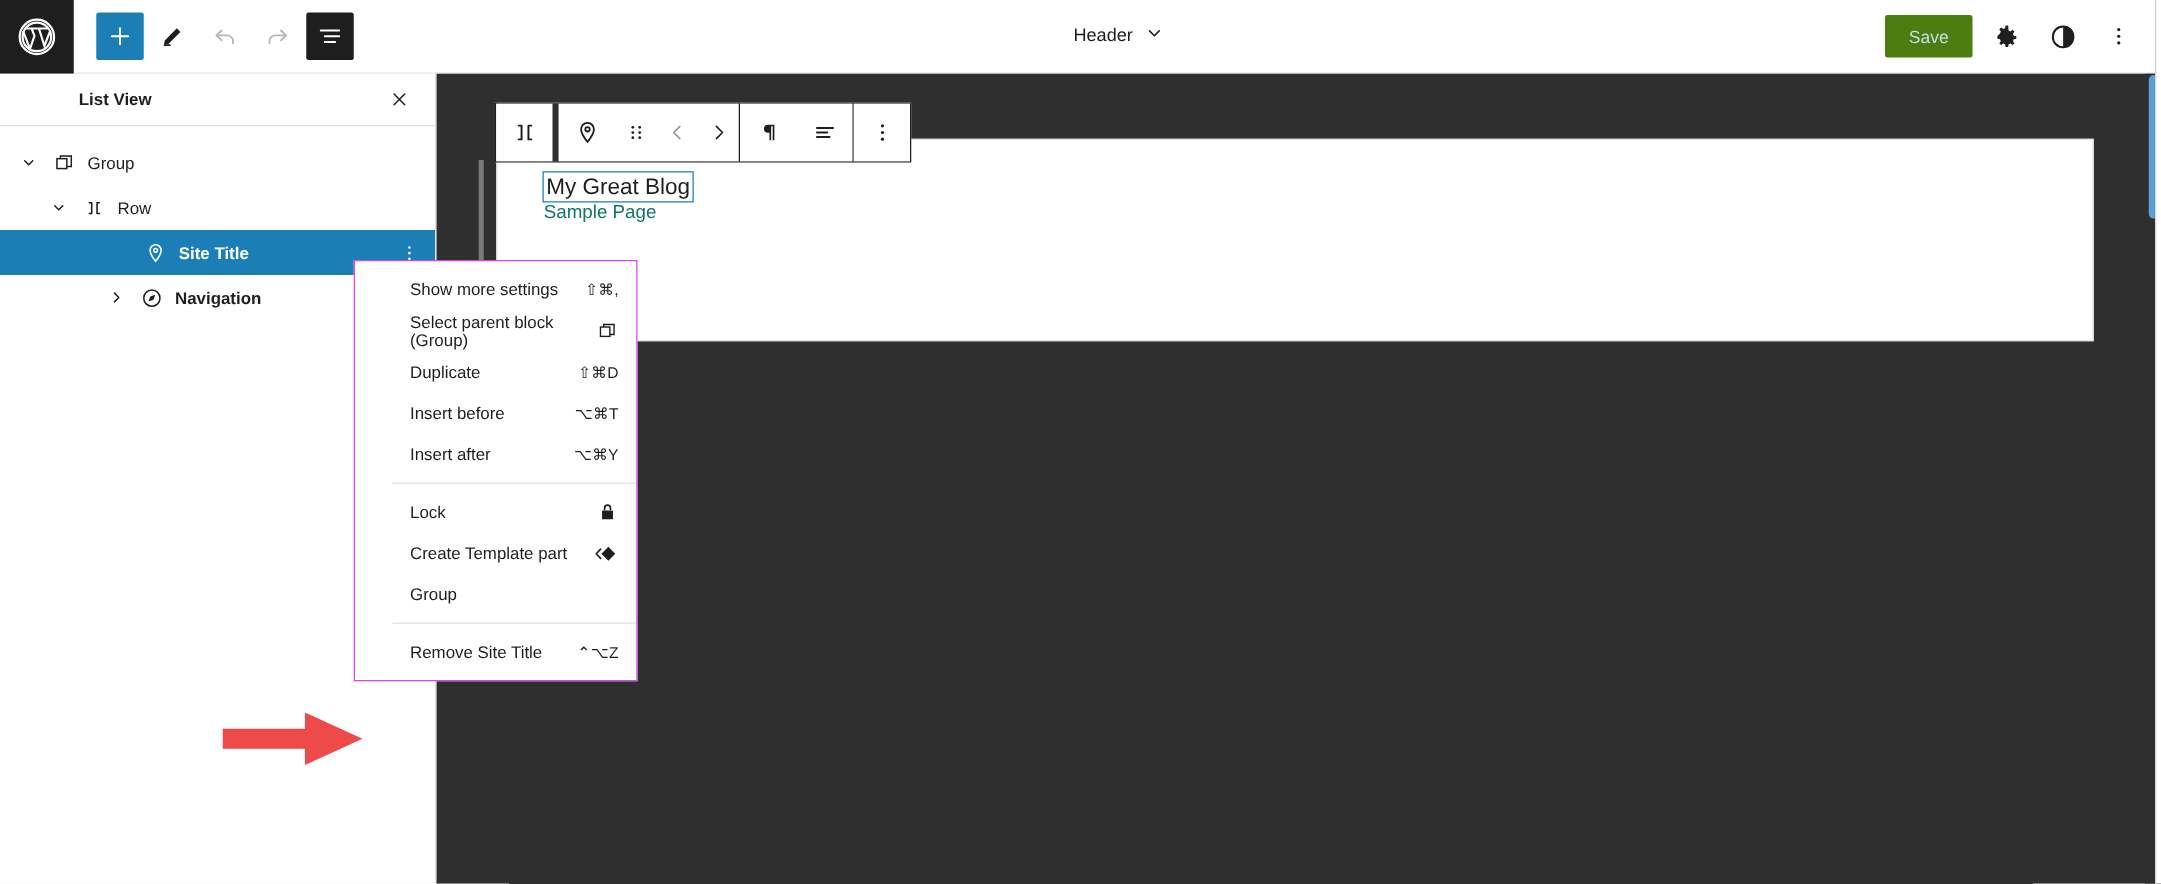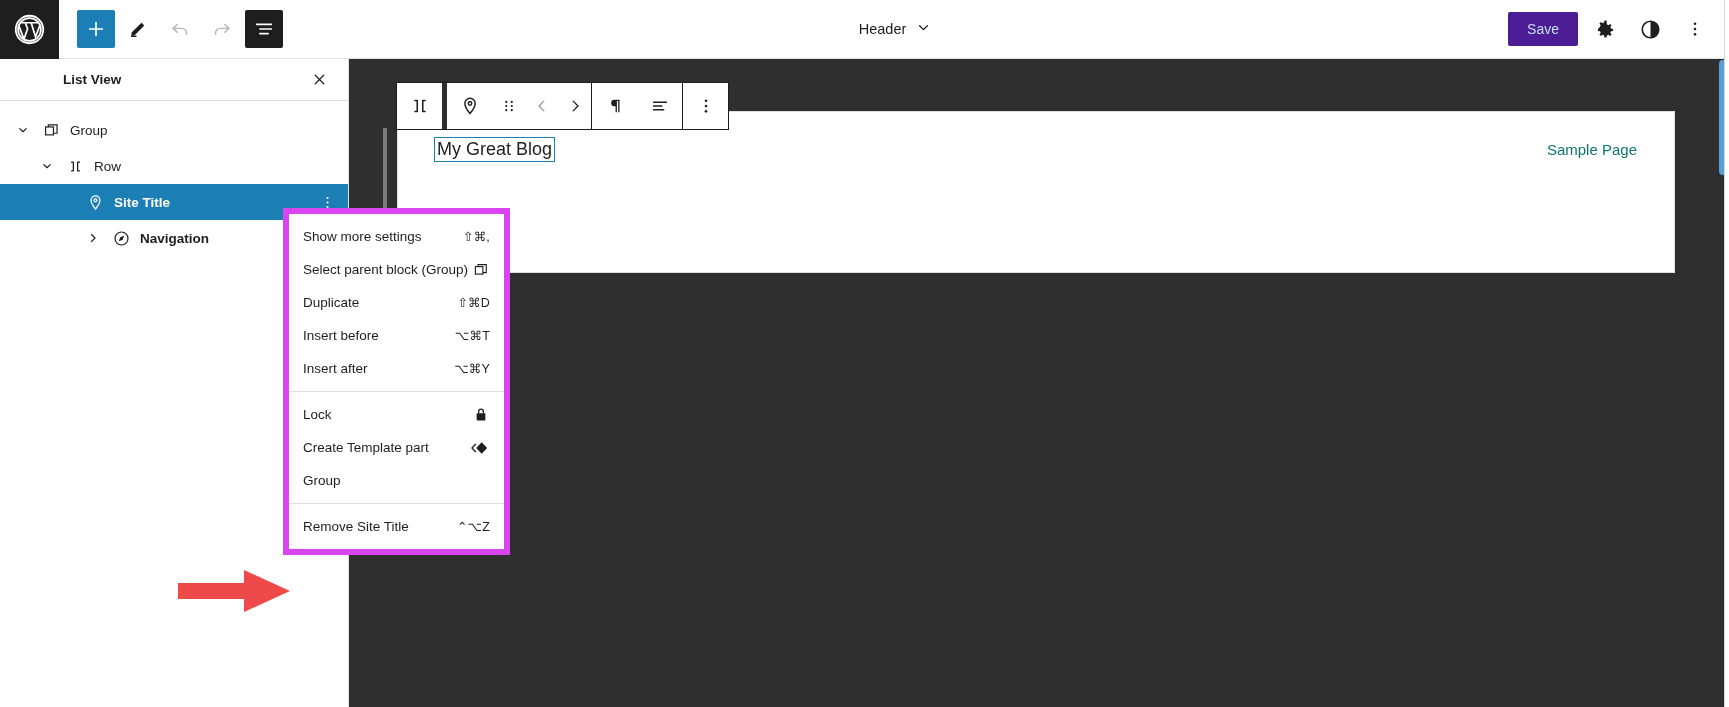--- a/index.html
+++ b/index.html
@@ -29,21 +29,21 @@
   }
   .tb-btn.primary { background: #1b7fb5; color: #fff; border-radius: 2px; }
   .tb-btn.dark { background: #1e1e1e; color: #fff; border-radius: 2px; }
   .tb-btn.disabled { color: #b5b5b5; cursor: default; }
   .tb-center {
     flex: 1; display: flex; align-items: center; justify-content: center; gap: 9px;
   }
   .tb-center .doc-title { font-size: 14.5px; color: #1e1e1e; }
   .tb-right { display: flex; align-items: center; gap: 9px; padding-right: 16px; flex: none; }
   .save-btn {
-    background: #4c1d95; color: #c5dff0; font-size: 14px;
+    background: #4d7c0f; color: #c5dff0; font-size: 14px;
     border: none; border-radius: 2px; padding: 9px 19px; cursor: pointer;
     font-family: "Liberation Sans", sans-serif;
   }
   .icon-btn {
     width: 36px; height: 36px; display: flex; align-items: center;
     justify-content: center; background: none; border: none; cursor: pointer; color: #1e1e1e;
   }
 
   
   .listview {
@@ -81,21 +81,21 @@
   .canvas-scroll-thumb {
     position: absolute; right: 2px; top: 1px; width: 8px; height: 115px;
     background: #5a9fd4; border-radius: 4px;
   }
   .doc-sheet {
     position: absolute; left: 48px; top: 52px; width: 1278px; height: 162px;
     background: #fff; border: 1px solid #e0e0e0;
   }
   .sheet-inner {
     position: absolute; left: 37px; right: 37px; top: 26px;
-    display: flex; align-items: center; justify-content: space-between;
+    display: flex; align-items: flex-start; justify-content: space-between; flex-direction: column;
   }
   .site-title-sel {
     font-size: 18px; color: #1e1e1e; outline: 1.5px solid #1b7fb5;
     padding: 1px 2px; background: #fff;
   }
   .nav-item { font-size: 15px; color: #0f766e; }
   .left-rail {
     position: absolute; left: 34px; top: 69px; width: 4px; height: 100px;
     background: #7a7a7a;
   }
@@ -111,21 +111,21 @@
   .bt-btn {
     width: 45px; display: flex; align-items: center; justify-content: center;
     background: #fff; border: none; cursor: pointer; color: #1e1e1e;
   }
   .bt-btn.muted { color: #949494; }
   .bt-btn.narrow { width: 33px; }
 
   
   .ctxmenu {
     position: absolute; left: 283px; top: 208px; width: 227px;
-    background: #fff; border: 6px solid #d946ef; z-index: 40;
+    background: #fff; border: 1px solid #d946ef; z-index: 40; padding-left: 30px;
   }
   .cm-section { padding: 6px 0; }
   .cm-section + .cm-section { border-top: 1px solid #e0e0e0; }
   .cm-item {
     display: flex; align-items: center; justify-content: space-between;
     height: 33px; padding: 0 14px; font-size: 13.5px; color: #1e1e1e; cursor: pointer;
   }
   .cm-short { font-size: 12.5px; color: #1e1e1e; letter-spacing: 0.2px; }
   .cm-ic { display: flex; align-items: center; justify-content: center; color: #1e1e1e; }
 
@@ -322,21 +322,21 @@
           </svg>
         </span>
         <span class="lv-blockicon">
           <svg width="19" height="19" viewBox="0 0 24 24" fill="none" stroke="currentColor" stroke-width="1.6">
             <path d="M7 6.5 H9.3 V17.5 H7 M17 6.5 H14.7 V17.5 H17" stroke-linecap="round" stroke-linejoin="round"></path>
           </svg>
         </span>
         <span class="lv-label">Row</span>
       </div>
 
-      <div class="lv-row selected" style="padding-left:54px;">
+      <div class="lv-row selected" style="padding-left:83px;">
         <span class="lv-chev"></span>
         <span class="lv-blockicon">
           <svg width="19" height="19" viewBox="0 0 24 24" fill="none" stroke="currentColor" stroke-width="1.6">
             <path d="M12 3.6c-3.1 0-5.6 2.5-5.6 5.6 0 4.2 5.6 11 5.6 11s5.6-6.8 5.6-11c0-3.1-2.5-5.6-5.6-5.6z"></path>
             <circle cx="12" cy="9.2" r="1.9"></circle>
           </svg>
         </span>
         <span class="lv-label">Site Title</span>
         <span class="lv-dots">
           <svg width="17" height="17" viewBox="0 0 24 24" fill="#fff">

